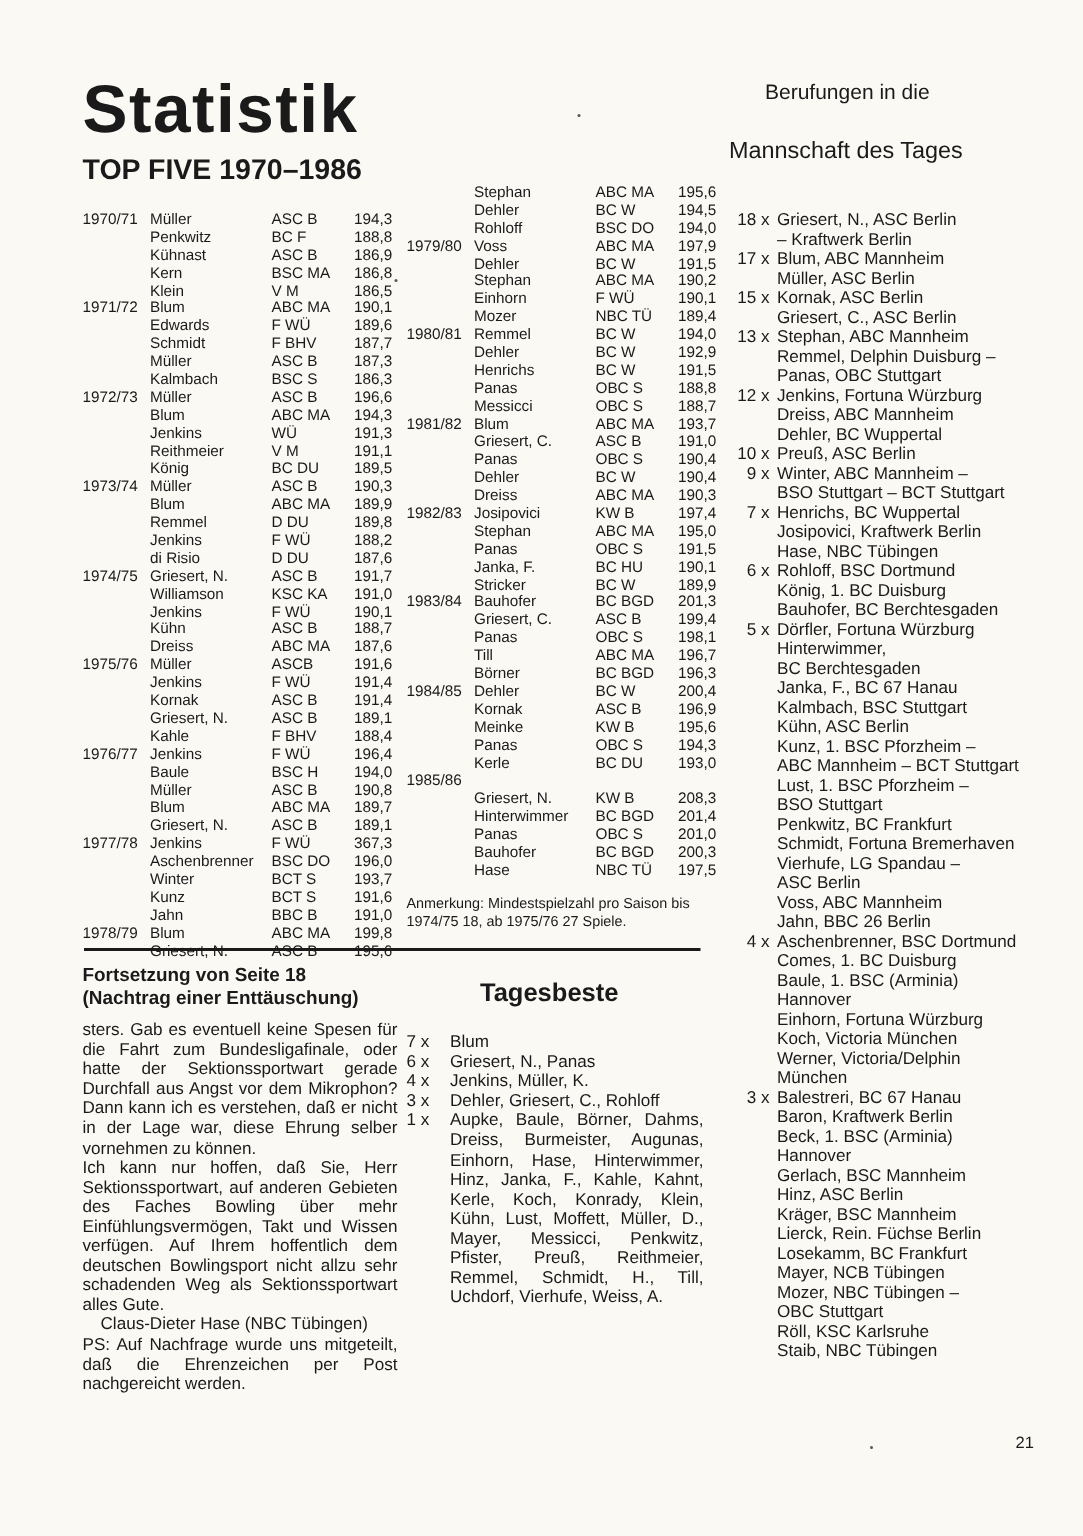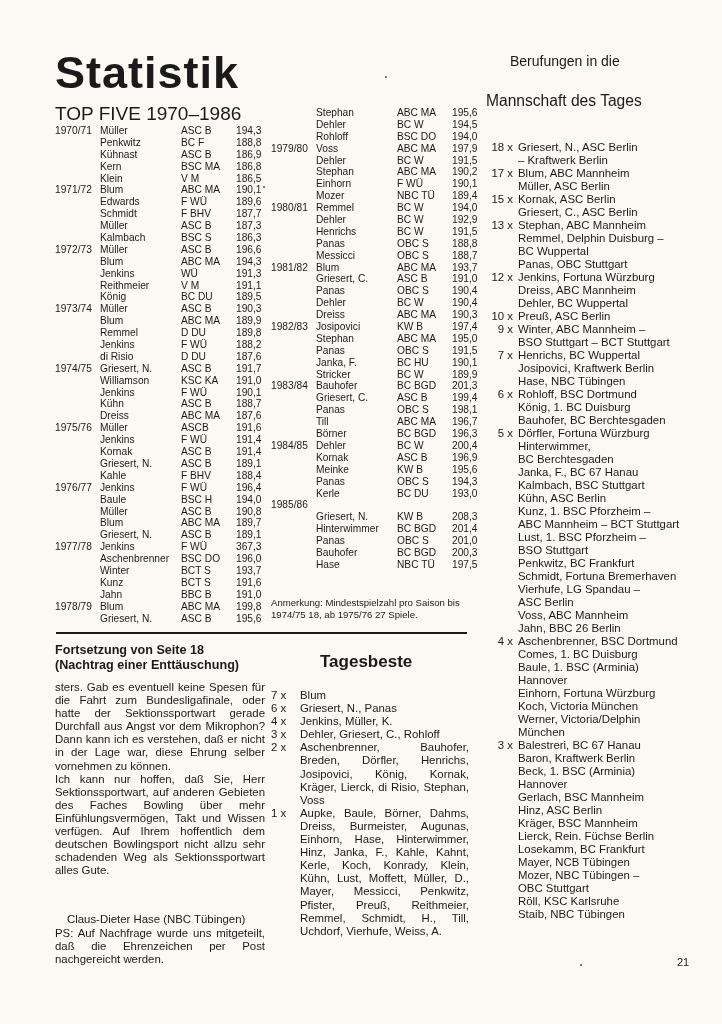--- a/index.html
+++ b/index.html
@@ -1,34 +1,34 @@
 <!DOCTYPE html>
 <html><head>
 <meta charset="utf-8">
 <style>
   html,body{margin:0;padding:0;}
   body{width:722px;height:1024px;background:#fbf9f4;position:relative;overflow:hidden;
        font-family:"Liberation Sans",sans-serif;color:#1a1a1a;}
   .abs{position:absolute;}
   #main-title{left:55px;top:50px;font-size:45px;font-weight:bold;letter-spacing:1px;line-height:1;}
-  #top-five-title{left:55px;top:104px;font-size:19px;font-weight:normal;line-height:1;text-align:right;}
-  .stat-table{font-size:10.2px;line-height:11.9px;}
+  #top-five-title{left:55px;top:104px;font-size:19px;font-weight:bold;line-height:1;text-align:right;}
+  .stat-table{font-size:10.2px;line-height:11.9px;margin-top:16px;}
   .stat-row{display:flex;height:11.9px;white-space:nowrap;}
   .c-season{width:45px;}
   .c-name{width:81px;}
   .c-club{width:55px;}
   .c-score{width:32px;}
   #stats-col1{left:55px;top:125px;}
   #stats-col2{left:271px;top:107px;}
   #note{left:271px;top:597px;font-size:9.6px;line-height:12px;width:200px;}
   #rule{left:56px;top:632px;width:411px;height:2px;background:#1a1a1a;}
   #fortsetzung-title{left:55px;top:643px;font-size:12.6px;font-weight:bold;line-height:15px;width:210px;}
   #article{left:55px;top:681px;width:210px;font-size:11.4px;line-height:13.1px;text-align:justify;}
   #article p{margin:0;}
-  #article .sig{text-indent:12px;text-align:left;margin-top:36px;}
+  #article .sig{text-indent:12px;text-align:left;}
   #tagesbeste-title{left:320px;top:652px;font-size:17px;font-weight:bold;}
   .cnt-list{font-size:11.4px;line-height:13.1px;}
   .cnt-row{display:flex;}
   .cnt-num{width:29px;white-space:nowrap;flex:0 0 auto;}
   .cnt-text{flex:1;}
   #tagesbeste-list{left:271px;top:689px;width:198px;}
   #tagesbeste-list .cnt-text{text-align:justify;}
   #berufungen-title1{left:510px;top:53px;font-size:14px;font-weight:normal;}
   #berufungen-title2{left:486px;top:92px;font-size:15.6px;font-weight:normal;}
   #berufungen-list{left:486px;top:141px;width:230px;font-size:11.4px;line-height:13.0px;}
@@ -561,24 +561,20 @@
     </div>
     <div class="cnt-row">
       <span class="cnt-num">4 x</span>
       <span class="cnt-text">Jenkins, Müller, K.</span>
     </div>
     <div class="cnt-row">
       <span class="cnt-num">3 x</span>
       <span class="cnt-text">Dehler, Griesert, C., Rohloff</span>
     </div>
     <div class="cnt-row">
-      <span class="cnt-num">2 x</span>
-      <span class="cnt-text">Aschenbrenner, Bauhofer, Breden, Dörfler, Henrichs, Josipovici, König, Kornak, Kräger, Lierck, di Risio, Stephan, Voss</span>
-    </div>
-    <div class="cnt-row">
       <span class="cnt-num">1 x</span>
       <span class="cnt-text">Aupke, Baule, Börner, Dahms, Dreiss, Burmeister, Augunas, Einhorn, Hase, Hinterwimmer, Hinz, Janka, F., Kahle, Kahnt, Kerle, Koch, Konrady, Klein, Kühn, Lust, Moffett, Müller, D., Mayer, Messicci, Penkwitz, Pfister, Preuß, Reithmeier, Remmel, Schmidt, H., Till, Uchdorf, Vierhufe, Weiss, A.</span>
     </div>
   </div>
 
 <div id="berufungen-title1" class="abs">Berufungen in die</div>
 <div id="berufungen-title2" class="abs">Mannschaft des Tages</div>
 <div id="berufungen-list" class="abs cnt-list">
     <div class="cnt-row">
       <span class="cnt-num">18 x</span>
@@ -607,24 +603,20 @@
     <div class="cnt-row">
       <span class="cnt-num">13 x</span>
       <span class="cnt-text">Stephan, ABC Mannheim</span>
     </div>
     <div class="cnt-row">
       <span class="cnt-num"></span>
       <span class="cnt-text">Remmel, Delphin Duisburg –</span>
     </div>
     <div class="cnt-row">
       <span class="cnt-num"></span>
-      <span class="cnt-text">BC Wuppertal</span>
-    </div>
-    <div class="cnt-row">
-      <span class="cnt-num"></span>
       <span class="cnt-text">Panas, OBC Stuttgart</span>
     </div>
     <div class="cnt-row">
       <span class="cnt-num">12 x</span>
       <span class="cnt-text">Jenkins, Fortuna Würzburg</span>
     </div>
     <div class="cnt-row">
       <span class="cnt-num"></span>
       <span class="cnt-text">Dreiss, ABC Mannheim</span>
     </div>

